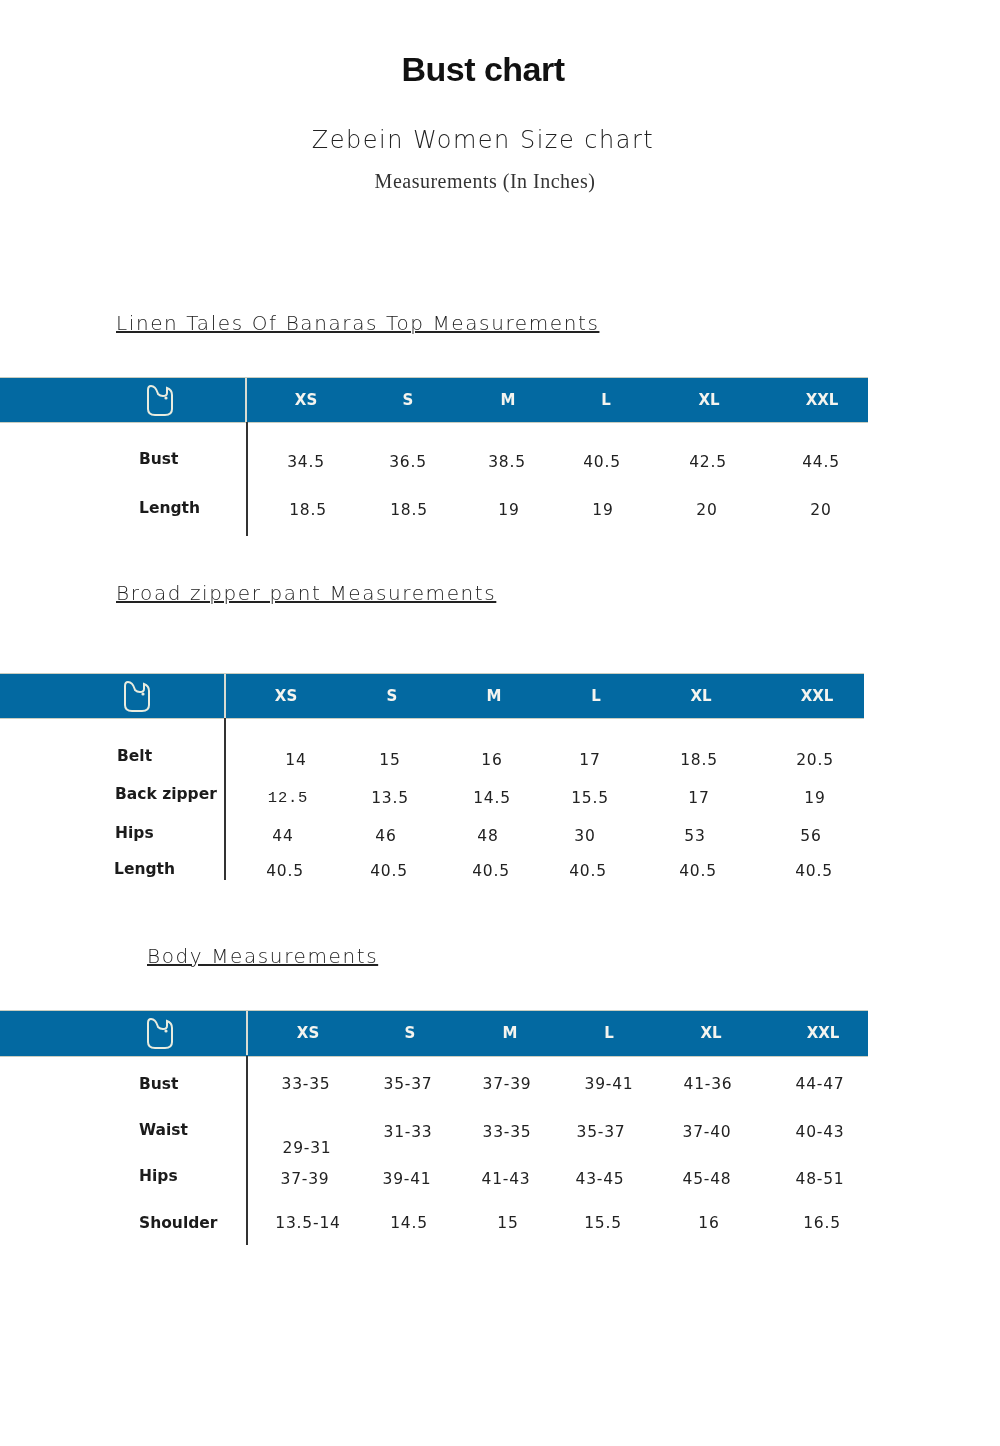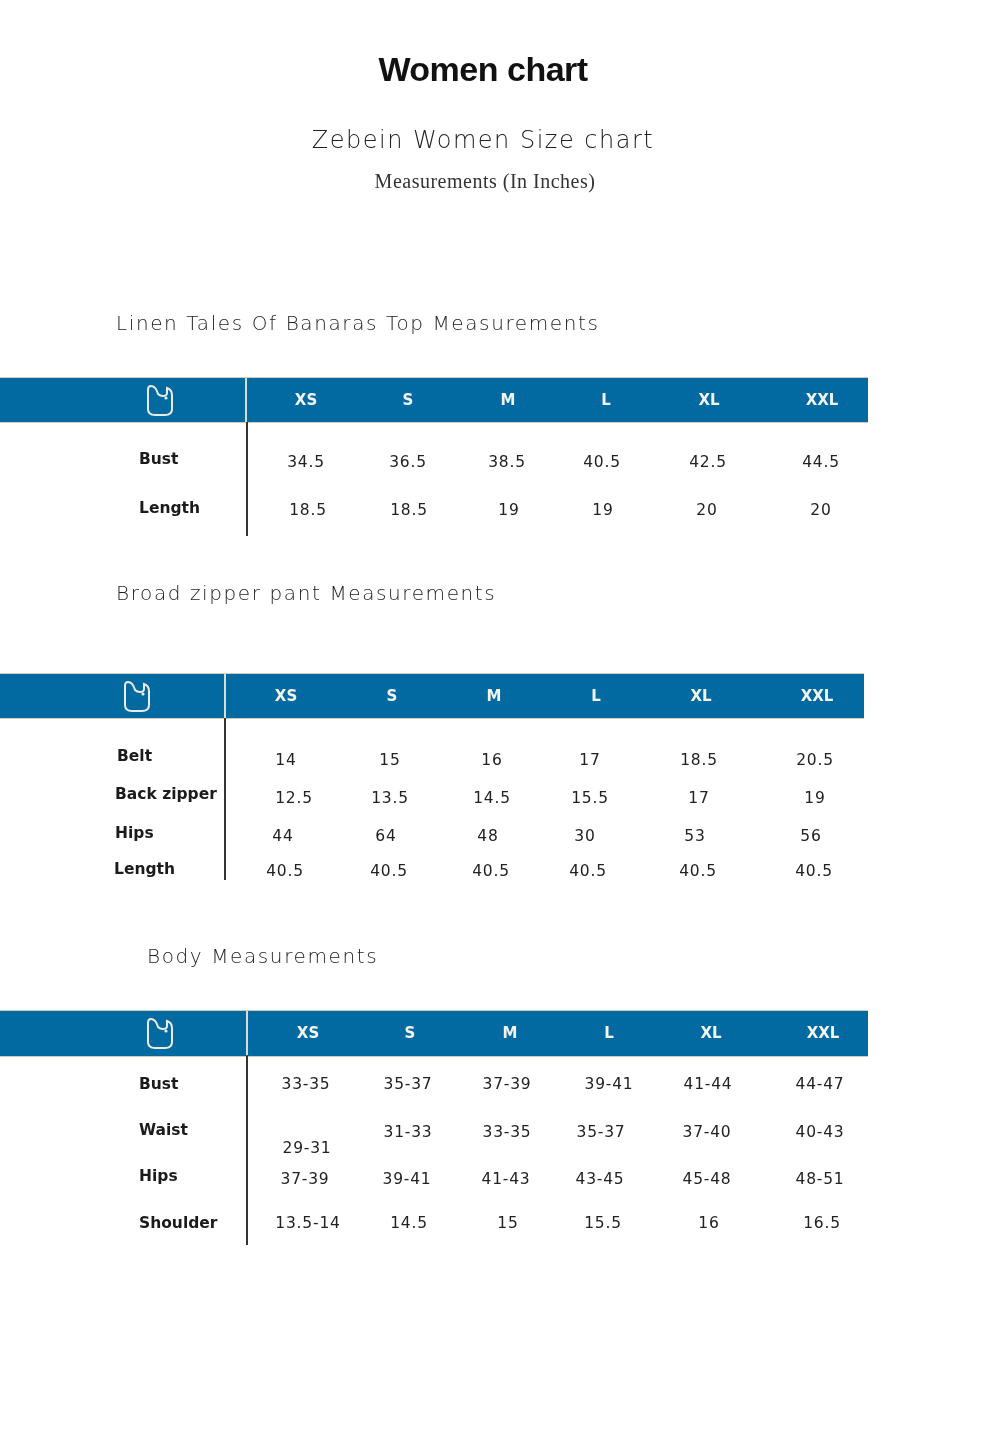--- a/index.html
+++ b/index.html
@@ -1,33 +1,33 @@
 <!DOCTYPE html>
 <html><head>
 <meta charset="utf-8">
 <style>
   html, body { margin: 0; padding: 0; background: #ffffff; }
   body { width: 1000px; height: 1446px; position: relative; overflow: hidden; color: #1e1e1e; font-family: "Liberation Sans", sans-serif; }
   .abs { position: absolute; }
   .title { left: 0; width: 966px; top: 50px; text-align: center; font-family: "Liberation Sans", sans-serif; font-weight: 700; font-size: 34px; color: #111; letter-spacing: -0.5px; }
   .subtitle { left: 0; width: 966px; top: 126px; text-align: center; font-family: "DejaVu Sans", sans-serif; font-size: 24px; color: #222; letter-spacing: 1.5px; font-weight: 300; }
   .units { left: 0; width: 970px; top: 170px; text-align: center; font-family: "Liberation Serif", serif; font-size: 20px; color: #333; letter-spacing: 0.5px; }
-  .section-title { font-family: "DejaVu Sans", sans-serif; font-size: 20px; color: #222; letter-spacing: 1.6px; font-weight: 300; }
+  .section-title { font-family: "DejaVu Sans", sans-serif; font-size: 20px; color: #222; letter-spacing: 1.6px; font-weight: 300; text-decoration: underline; }
   .hdr { background: #0369a1; height: 44px; left: 0; border-top: 1px solid #c9cdc0; border-bottom: 1px solid #c9cdc0; }
   .hdr-label { position: absolute; top: 0; height: 44px; line-height: 44px; color: #f4f4ef; font-family: "DejaVu Sans", sans-serif; font-weight: 700; font-size: 15px; transform: translateX(-50%); }
   .hdr-div { position: absolute; top: 0; width: 2px; height: 44px; background: #d9dcd2; }
   .icon { position: absolute; top: 5px; width: 28px; height: 34px; }
   .vline { position: absolute; width: 2px; background: #333; }
   .row-label { position: absolute; font-family: "DejaVu Sans", sans-serif; font-weight: 700; font-size: 15.5px; color: #1b1b1b; }
   .cell { position: absolute; font-family: "DejaVu Sans", sans-serif; font-size: 15.5px; color: #222; transform: translateX(-50%); letter-spacing: 0.8px; white-space: nowrap; }
 </style>
 </head>
 <body>
 
-<div class="abs title">Women chart</div>
+<div class="abs title">Bust chart</div>
 <div class="abs subtitle">Zebein Women Size chart</div>
 <div class="abs units">Measurements (In Inches)</div>
 
 <div>
   <div class="abs section-title" style="left:116px; top:311px;">Linen Tales Of Banaras Top Measurements</div>
   <div class="abs hdr" style="top:377px; width:868px;">
     <svg class="icon" style="left:146px;" viewBox="0 0 28 34">
       <path d="M5 3 C3 3 2 4 2 7 L2 26 C2 30 5 32 9 32 L19 32 C23 32 26 30 26 26 L26 12 C26 8 24 6 21 5 L21 10 C21 12 19 13 17 13 C15 13 13 12 12 11 C11 8 10 3 5 3 Z" fill="none" stroke="#e9ecdf" stroke-width="2"></path>
       <circle cx="20" cy="15" r="1.6" fill="#e9ecdf"></circle>
     </svg>
@@ -73,40 +73,40 @@
     <span class="hdr-label" style="left:392px;">S</span>
     <span class="hdr-label" style="left:494px;">M</span>
     <span class="hdr-label" style="left:596px;">L</span>
     <span class="hdr-label" style="left:701px;">XL</span>
     <span class="hdr-label" style="left:817px;">XXL</span>
   </div>
   <div class="vline" style="left:224px; top:718px; height:162px;"></div>
 
   <div>
     <span class="row-label" style="left:117px; top:747px;">Belt</span>
-    <span class="cell" style="left:286px; top:751px;">14</span>
+    <span class="cell" style="left:296px; top:751px;">14</span>
     <span class="cell" style="left:390px; top:751px;">15</span>
     <span class="cell" style="left:492px; top:751px;">16</span>
     <span class="cell" style="left:590px; top:751px;">17</span>
     <span class="cell" style="left:699px; top:751px;">18.5</span>
     <span class="cell" style="left:815px; top:751px;">20.5</span>
   </div>
   <div>
     <span class="row-label" style="left:115px; top:785px;">Back zipper</span>
-    <span class="cell" style="left:294px; top:789px;">12.5</span>
+    <span class="cell" style="left:288px; top:789px;font-family:Liberation Mono, monospace;">12.5</span>
     <span class="cell" style="left:390px; top:789px;">13.5</span>
     <span class="cell" style="left:492px; top:789px;">14.5</span>
     <span class="cell" style="left:590px; top:789px;">15.5</span>
     <span class="cell" style="left:699px; top:789px;">17</span>
     <span class="cell" style="left:815px; top:789px;">19</span>
   </div>
   <div>
     <span class="row-label" style="left:115px; top:824px;">Hips</span>
     <span class="cell" style="left:283px; top:827px;">44</span>
-    <span class="cell" style="left:386px; top:827px;">64</span>
+    <span class="cell" style="left:386px; top:827px;">46</span>
     <span class="cell" style="left:488px; top:827px;">48</span>
     <span class="cell" style="left:585px; top:827px;">30</span>
     <span class="cell" style="left:695px; top:827px;">53</span>
     <span class="cell" style="left:811px; top:827px;">56</span>
   </div>
   <div>
     <span class="row-label" style="left:114px; top:860px;">Length</span>
     <span class="cell" style="left:285px; top:862px;">40.5</span>
     <span class="cell" style="left:389px; top:862px;">40.5</span>
     <span class="cell" style="left:491px; top:862px;">40.5</span>
@@ -132,21 +132,21 @@
     <span class="hdr-label" style="left:823px;">XXL</span>
   </div>
   <div class="vline" style="left:246px; top:1056px; height:189px;"></div>
 
   <div>
     <span class="row-label" style="left:139px; top:1075px;">Bust</span>
     <span class="cell" style="left:306px; top:1075px;">33-35</span>
     <span class="cell" style="left:408px; top:1075px;">35-37</span>
     <span class="cell" style="left:507px; top:1075px;">37-39</span>
     <span class="cell" style="left:609px; top:1075px;">39-41</span>
-    <span class="cell" style="left:708px; top:1075px;">41-44</span>
+    <span class="cell" style="left:708px; top:1075px;">41-36</span>
     <span class="cell" style="left:820px; top:1075px;">44-47</span>
   </div>
   <div>
     <span class="row-label" style="left:139px; top:1121px;">Waist</span>
     <span class="cell" style="left:307px; top:1123px;margin-top:16px;">29-31</span>
     <span class="cell" style="left:408px; top:1123px;text-align:center;">31-33</span>
     <span class="cell" style="left:507px; top:1123px;">33-35</span>
     <span class="cell" style="left:601px; top:1123px;">35-37</span>
     <span class="cell" style="left:707px; top:1123px;">37-40</span>
     <span class="cell" style="left:820px; top:1123px;">40-43</span>

